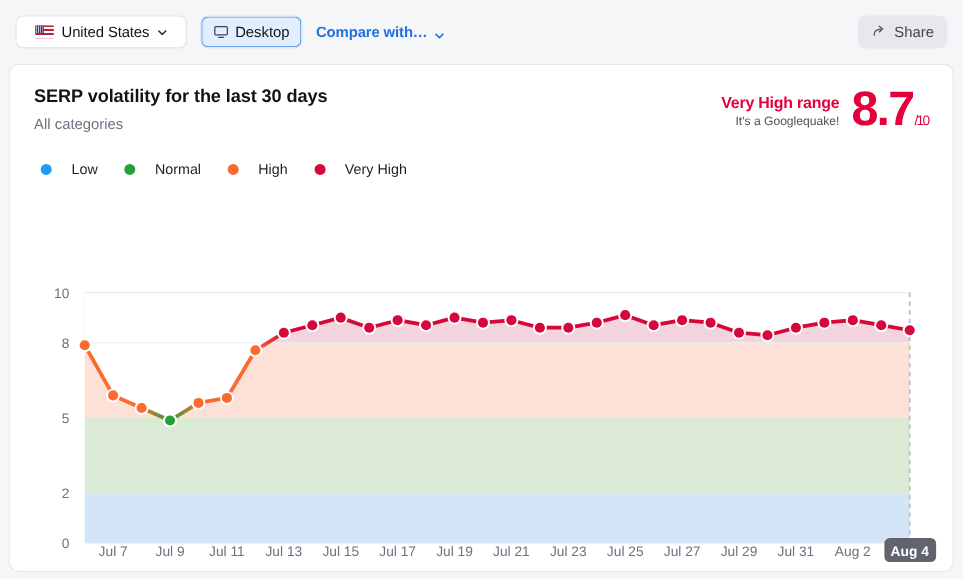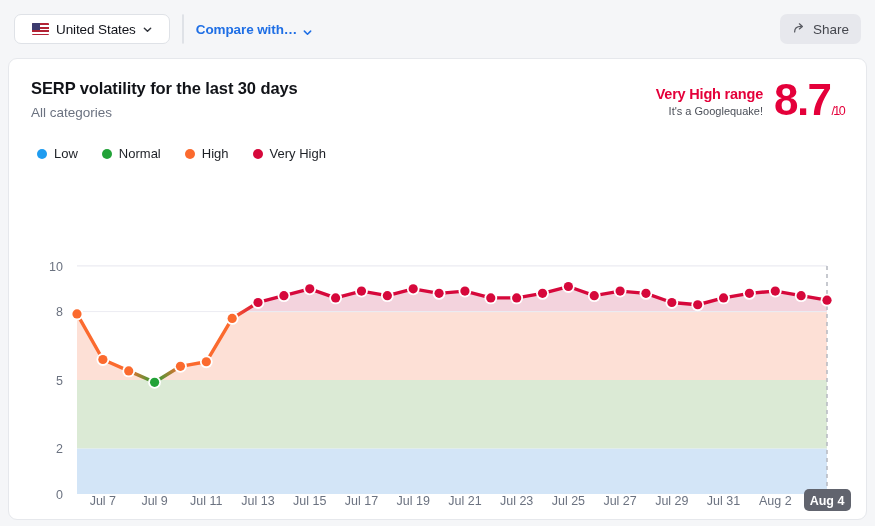--- a/index.html
+++ b/index.html
@@ -62,21 +62,21 @@
     padding:20px 22px 0 22px;}
   .ctitle{font-size:16.5px;font-weight:700;color:#111318;letter-spacing:-0.1px;margin:0;}
   .csub{font-size:13.5px;color:#6b7280;margin-top:7px;}
   .scorewrap{display:flex;align-items:center;gap:11px;padding-top:2px;}
   .scoretext{text-align:right;padding-top:4px;}
   .rangelbl{font-size:14.5px;font-weight:700;color:#e4003a;letter-spacing:-0.2px;}
   .quake{font-size:11px;color:#4b4f58;margin-top:3px;}
   .bignum{font-size:44px;font-weight:700;color:#e4003a;line-height:0.86;letter-spacing:-1.6px;}
   .outof{font-size:12.5px;color:#e4003a;font-weight:400;margin-left:1px;vertical-align:baseline;}
   .legend{display:flex;gap:24px;padding:26px 0 0 28px;align-items:center;}
-  .lg{display:flex;align-items:center;gap:7px;font-size:13px;color:#1d2026;}
+  .lg{display:flex;align-items:center;gap:18px;font-size:13px;color:#1d2026;}
   .dot{width:10px;height:10px;border-radius:50%;display:block;}
   .plot{position:absolute;left:0;top:186px;right:0;height:276px;}
   .plot svg{display:block;}
 </style>
 </head>
 <body>
 
 <div class="toolbar">
 
   <div class="ctl country">
@@ -86,20 +86,29 @@
     </span>
     <span class="cname">United States</span>
     <span class="chev">
       <svg viewBox="0 0 10 10">
           <path d="M1.5 3.5 L5 7 L8.5 3.5" fill="none" stroke="#33363d" stroke-width="1.6" stroke-linecap="round" stroke-linejoin="round"></path>
         </svg>
     </span>
   </div>
 
   <div class="seg">
+    <button class="segbtn active">
+      <span>
+        <svg width="14" height="14" viewBox="0 0 16 16">
+            <rect x="1.5" y="2.5" width="13" height="8.5" rx="1.2" fill="none" stroke="#40434a" stroke-width="1.3"></rect>
+            <path d="M5.5 13.6h5" stroke="#40434a" stroke-width="1.3" stroke-linecap="round"></path>
+          </svg>
+      </span>
+      <span>Desktop</span>
+    </button>
   </div>
 
   <div class="compare">
     <span>Compare with…</span>
     <span class="chev">
       <svg viewBox="0 0 10 10">
           <path d="M1.5 3.5 L5 7 L8.5 3.5" fill="none" stroke="#1f6fe5" stroke-width="1.7" stroke-linecap="round" stroke-linejoin="round"></path>
         </svg>
     </span>
   </div>

